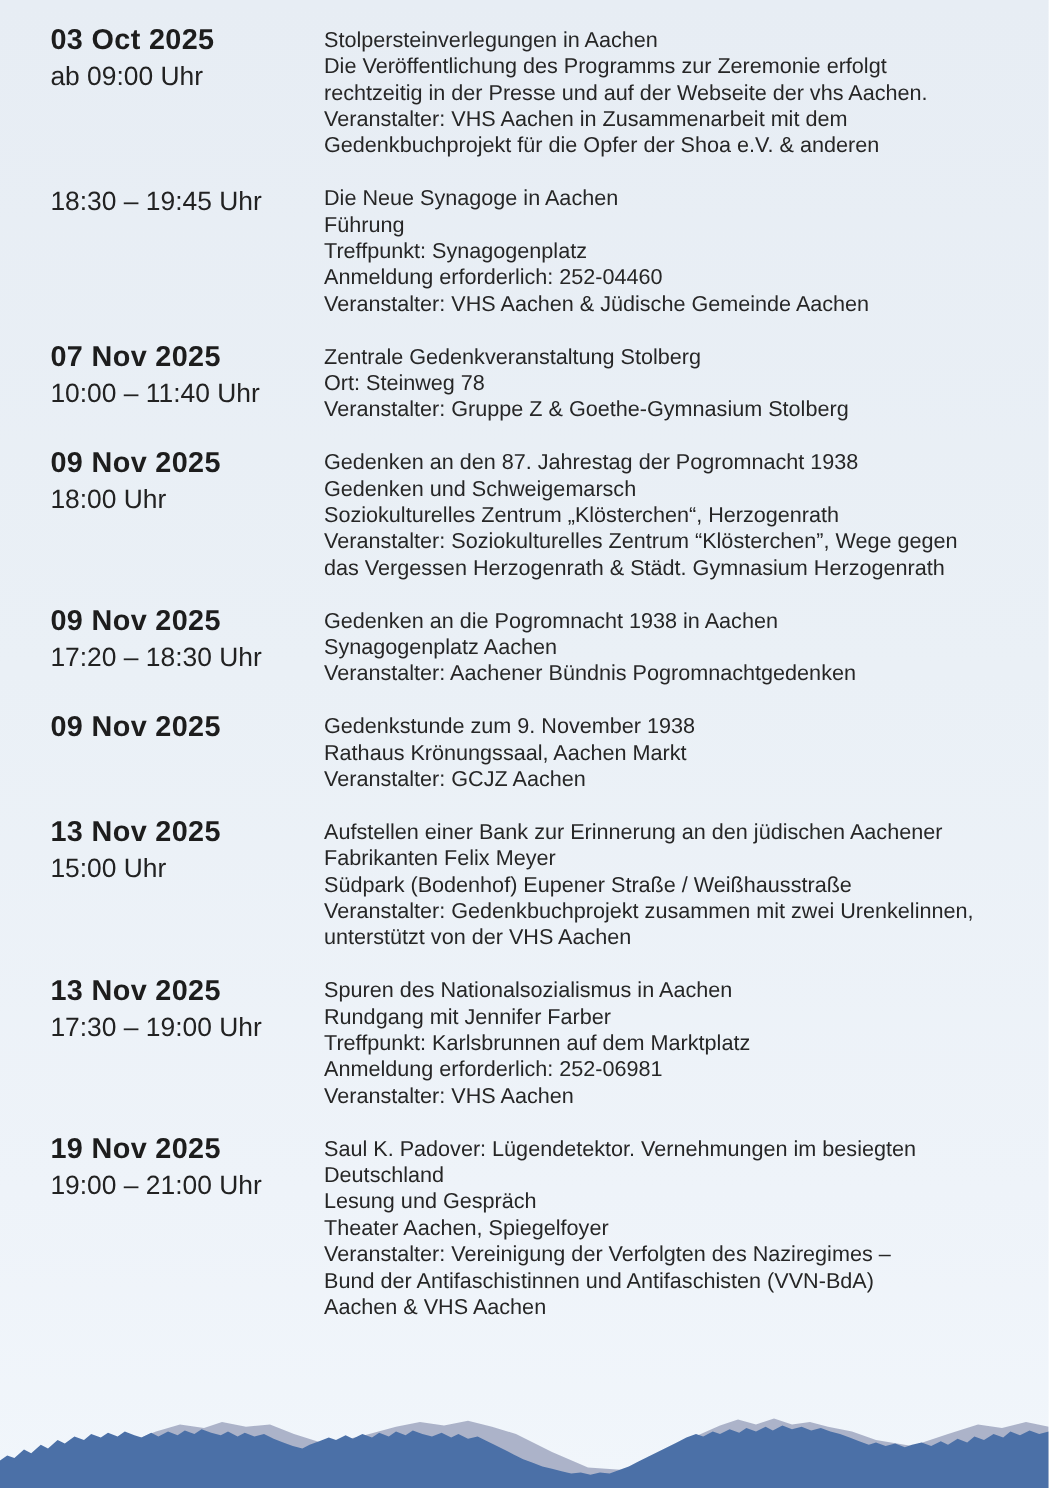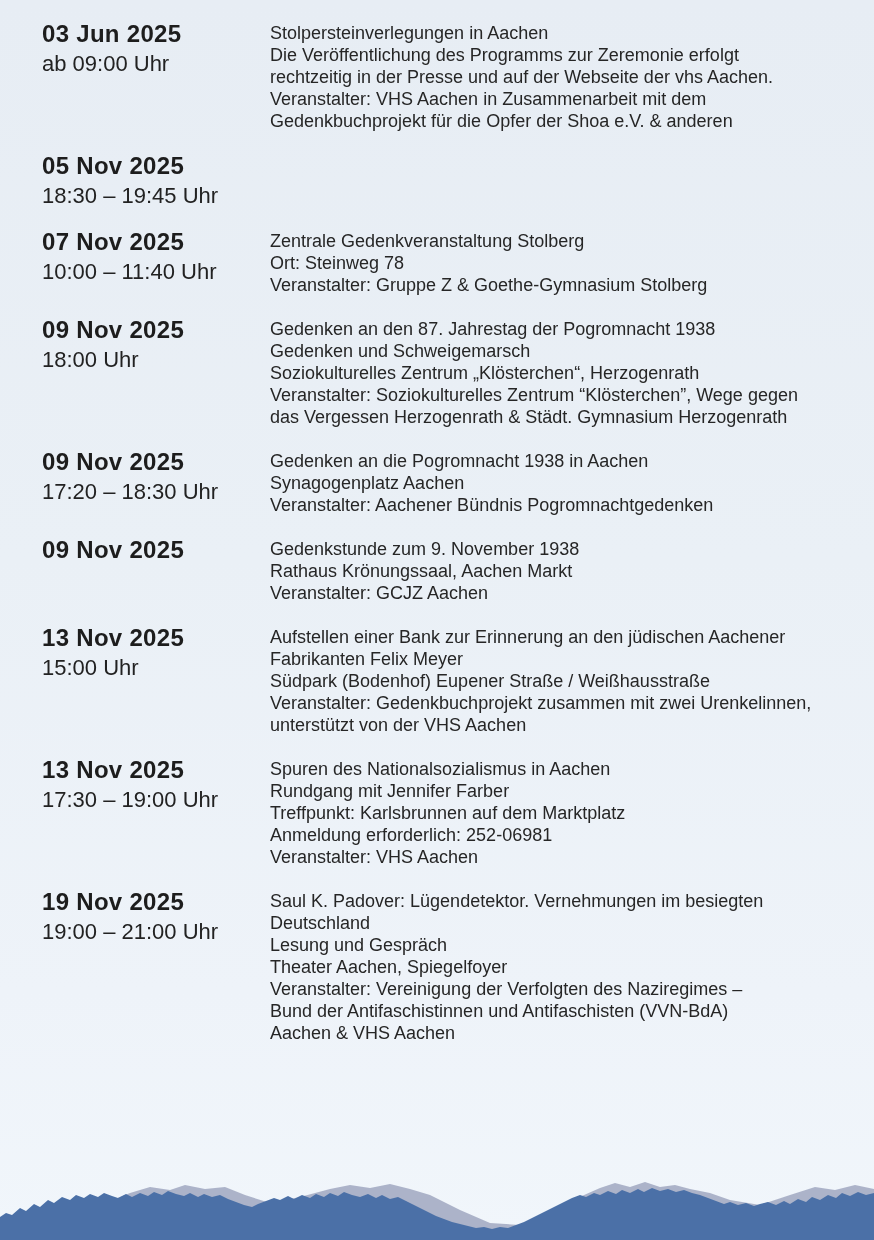--- a/index.html
+++ b/index.html
@@ -57,35 +57,39 @@
   }
 </style>
 </head>
 <body>
 
 <div class="page">
 
   <div class="events" id="event-list">
     <div class="event">
       <div class="event-when">
-        <div class="event-date">03 Jun 2025</div>
+        <div class="event-date">03 Oct 2025</div>
         <div class="event-time">ab 09:00 Uhr</div>
       </div>
       <div class="event-details">Stolpersteinverlegungen in Aachen
 Die Veröffentlichung des Programms zur Zeremonie erfolgt
 rechtzeitig in der Presse und auf der Webseite der vhs Aachen.
 Veranstalter: VHS Aachen in Zusammenarbeit mit dem
 Gedenkbuchprojekt für die Opfer der Shoa e.V. &amp; anderen</div>
     </div>
 
     <div class="event">
       <div class="event-when">
-        <div class="event-date">05 Nov 2025</div>
         <div class="event-time">18:30 – 19:45 Uhr</div>
       </div>
+      <div class="event-details">Die Neue Synagoge in Aachen
+Führung
+Treffpunkt: Synagogenplatz
+Anmeldung erforderlich: 252-04460
+Veranstalter: VHS Aachen &amp; Jüdische Gemeinde Aachen</div>
     </div>
 
     <div class="event">
       <div class="event-when">
         <div class="event-date">07 Nov 2025</div>
         <div class="event-time">10:00 – 11:40 Uhr</div>
       </div>
       <div class="event-details">Zentrale Gedenkveranstaltung Stolberg
 Ort: Steinweg 78
 Veranstalter: Gruppe Z &amp; Goethe-Gymnasium Stolberg</div>

